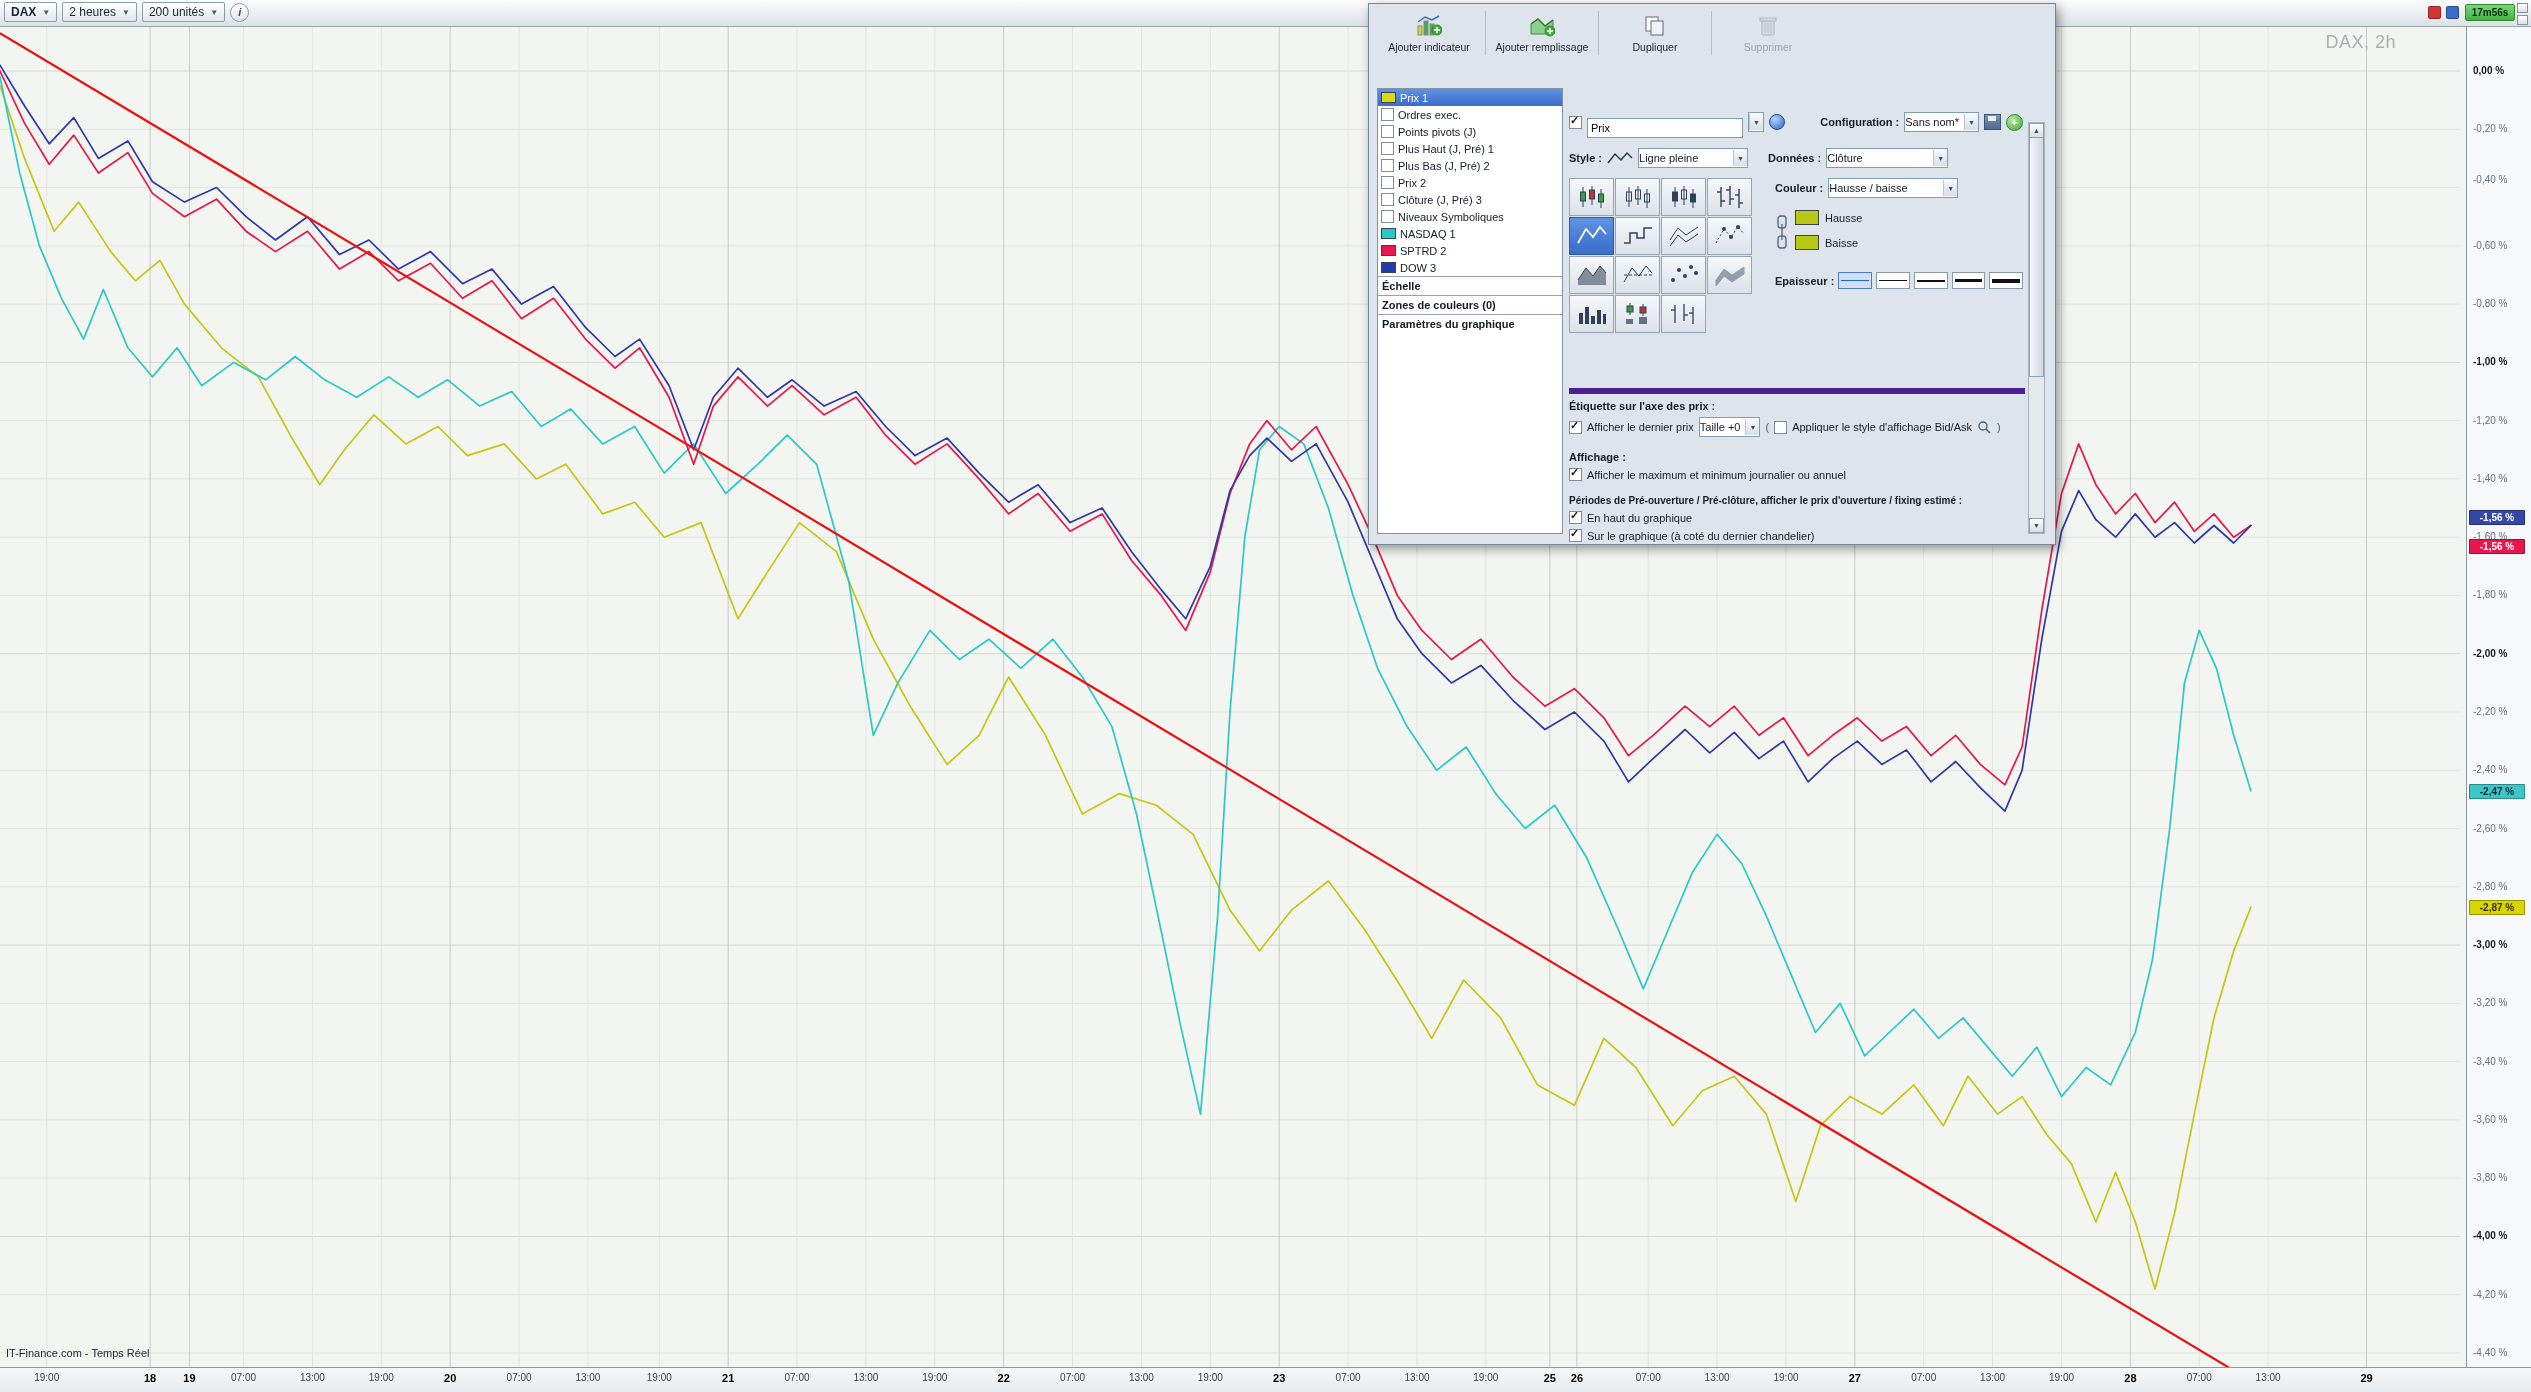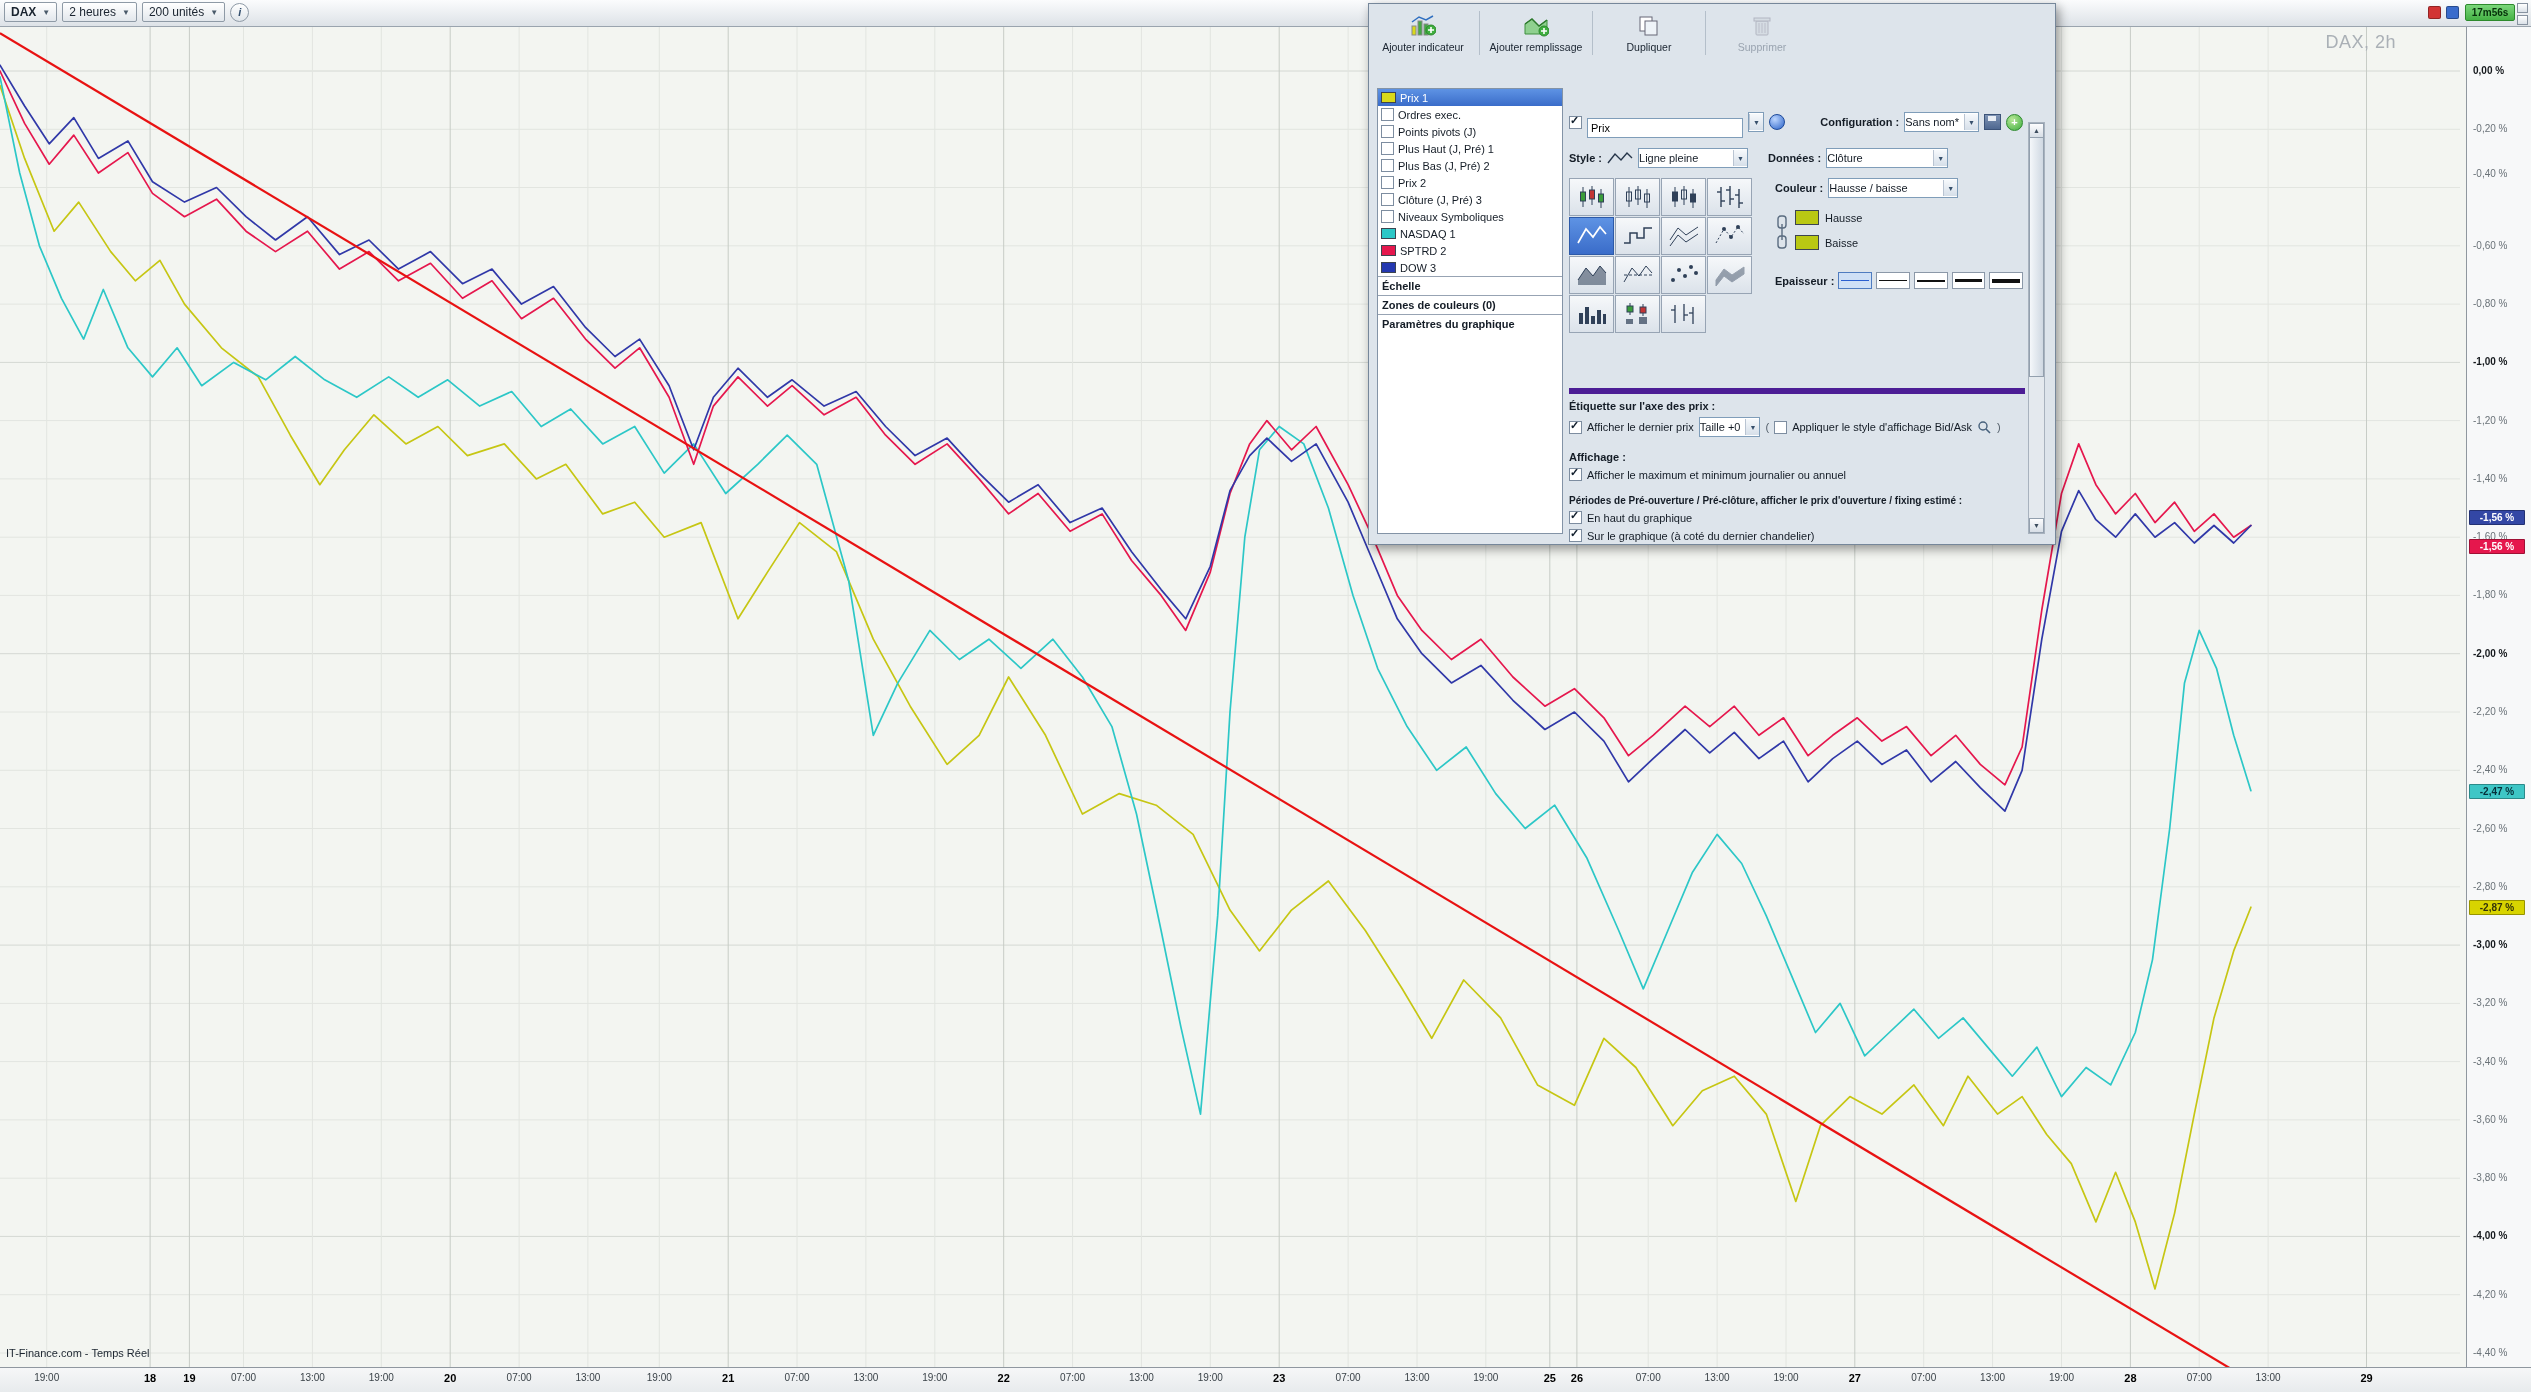--- a/index.html
+++ b/index.html
@@ -50,21 +50,21 @@
   
   #dialog{position:absolute;left:1368px;top:3px;width:686px;height:540px;z-index:50;
     background:#dde4eb;border:1px solid #76879a;box-shadow:3px 4px 10px rgba(0,0,0,.4);font-size:11px;color:#141c26;}
   #dlg-title{height:20px;background:linear-gradient(#f5f9fd,#c6d3e2);border-bottom:1px solid #9cadbf;
     display:flex;align-items:center;gap:5px;padding:0 5px;}
   #dlg-title .t{font-size:11.5px;font-weight:bold;color:#1c2838;white-space:nowrap;}
   #dlg-title .spacer{flex:1;}
   #dlg-title .mode{font-size:11px;color:#1c2838;}
   .close-x{width:15px;height:14px;border:1px solid #8a96a4;background:linear-gradient(#ffffff,#dfe4ea);
     display:flex;align-items:center;justify-content:center;font-size:9px;color:#333;}
-  #dlg-toolbar{height:58px;display:flex;align-items:center;padding:0 4px;}
+  #dlg-toolbar{height:58px;display:flex;align-items:center;padding:0 10px;}
   .tbb{width:100px;height:52px;display:flex;flex-direction:column;align-items:center;justify-content:center;
     gap:3px;font-size:10.5px;color:#1a2430;text-align:center;}
   .tbb.disabled{color:#9aa4b0;}
   .tbb-sep{width:1px;height:44px;background:#b4bfca;margin:0 6px;}
 
   #dlg-body{position:absolute;left:0;top:78px;right:0;bottom:0;}
   #ind-list{position:absolute;left:8px;top:6px;width:184px;bottom:10px;background:#fff;
     border:1px solid #8393a6;overflow:hidden;}
   .list-row{height:17px;display:flex;align-items:center;gap:4px;padding:0 3px;white-space:nowrap;}
   .list-row.selected{background:linear-gradient(#5e93e4,#3a6cc9);color:#fff;}
@@ -217,21 +217,21 @@
         <polyline points="0.0,39.2 24.6,80.0 49.2,117.8 73.8,91.6 98.4,132.4 127.9,114.9 152.5,155.7 184.5,176.1 216.5,161.5 246.0,190.7 275.5,214.0 307.5,190.7 339.5,228.6 369.0,214.0 398.5,243.1 430.5,225.6 462.5,257.7 492.0,243.1 521.5,278.1 553.5,260.6 585.5,301.4 615.0,330.5 639.6,313.1 669.1,359.7 693.7,423.8 713.4,371.3 738.0,342.2 767.5,371.3 792.1,353.8 824.1,380.1 856.1,365.5 885.6,400.5 915.1,429.6 947.1,412.1 979.1,447.1 1008.6,476.2 1038.1,458.7 1070.1,496.6 1102.1,482.0 1131.6,525.7 1161.1,563.6 1185.7,592.8 1210.3,540.3 1230.0,464.6 1249.7,429.6 1266.9,412.1 1291.5,435.4 1316.1,417.9 1348.1,476.2 1372.7,534.5 1397.3,592.8 1421.9,627.7 1451.4,656.9 1480.9,639.4 1512.9,674.3 1544.9,703.5 1574.4,686.0 1603.9,715.1 1628.5,755.9 1653.1,732.6 1685.1,703.5 1709.7,726.8 1734.3,706.4 1758.9,732.6 1783.5,715.1 1808.1,755.9 1832.7,732.6 1857.3,715.1 1881.9,738.4 1906.5,723.9 1931.1,755.9 1955.7,735.5 1980.3,761.7 2004.9,785.1 2022.1,744.3 2041.8,613.2 2061.5,505.3 2078.7,464.6 2095.9,493.7 2115.6,511.2 2135.3,487.9 2155.0,511.2 2174.6,496.6 2194.3,517.0 2214.0,499.5 2233.7,517.0 2250.9,499.5" fill="none" stroke="#3038a8" stroke-width="1.7" stroke-linejoin="round" stroke-linecap="round"></polyline>
         <line x1="0.0" y1="7.1" x2="2238.6" y2="1347.4" stroke="#e81212" stroke-width="2.2"></line>
       </svg>
     <div id="watermark">DAX, 2h</div>
     <div id="status-bar">IT-Finance.com - Temps Réel</div>
   </div>
 
   <div id="price-axis">
       <span class="tick bold" style="top: 39px;">0,00 %</span>
       <span class="tick" style="top: 97px;">-0,20 %</span>
-      <span class="tick" style="top: 142px;">-0,40 %</span>
+      <span class="tick" style="top: 148px;">-0,40 %</span>
       <span class="tick" style="top: 214px;">-0,60 %</span>
       <span class="tick" style="top: 272px;">-0,80 %</span>
       <span class="tick bold" style="top: 330px;">-1,00 %</span>
       <span class="tick" style="top: 389px;">-1,20 %</span>
       <span class="tick" style="top: 447px;">-1,40 %</span>
       <span class="tick" style="top: 505px;">-1,60 %</span>
       <span class="tick" style="top: 563px;">-1,80 %</span>
       <span class="tick bold" style="top: 622px;">-2,00 %</span>
       <span class="tick" style="top: 680px;">-2,20 %</span>
       <span class="tick" style="top: 738px;">-2,40 %</span>

